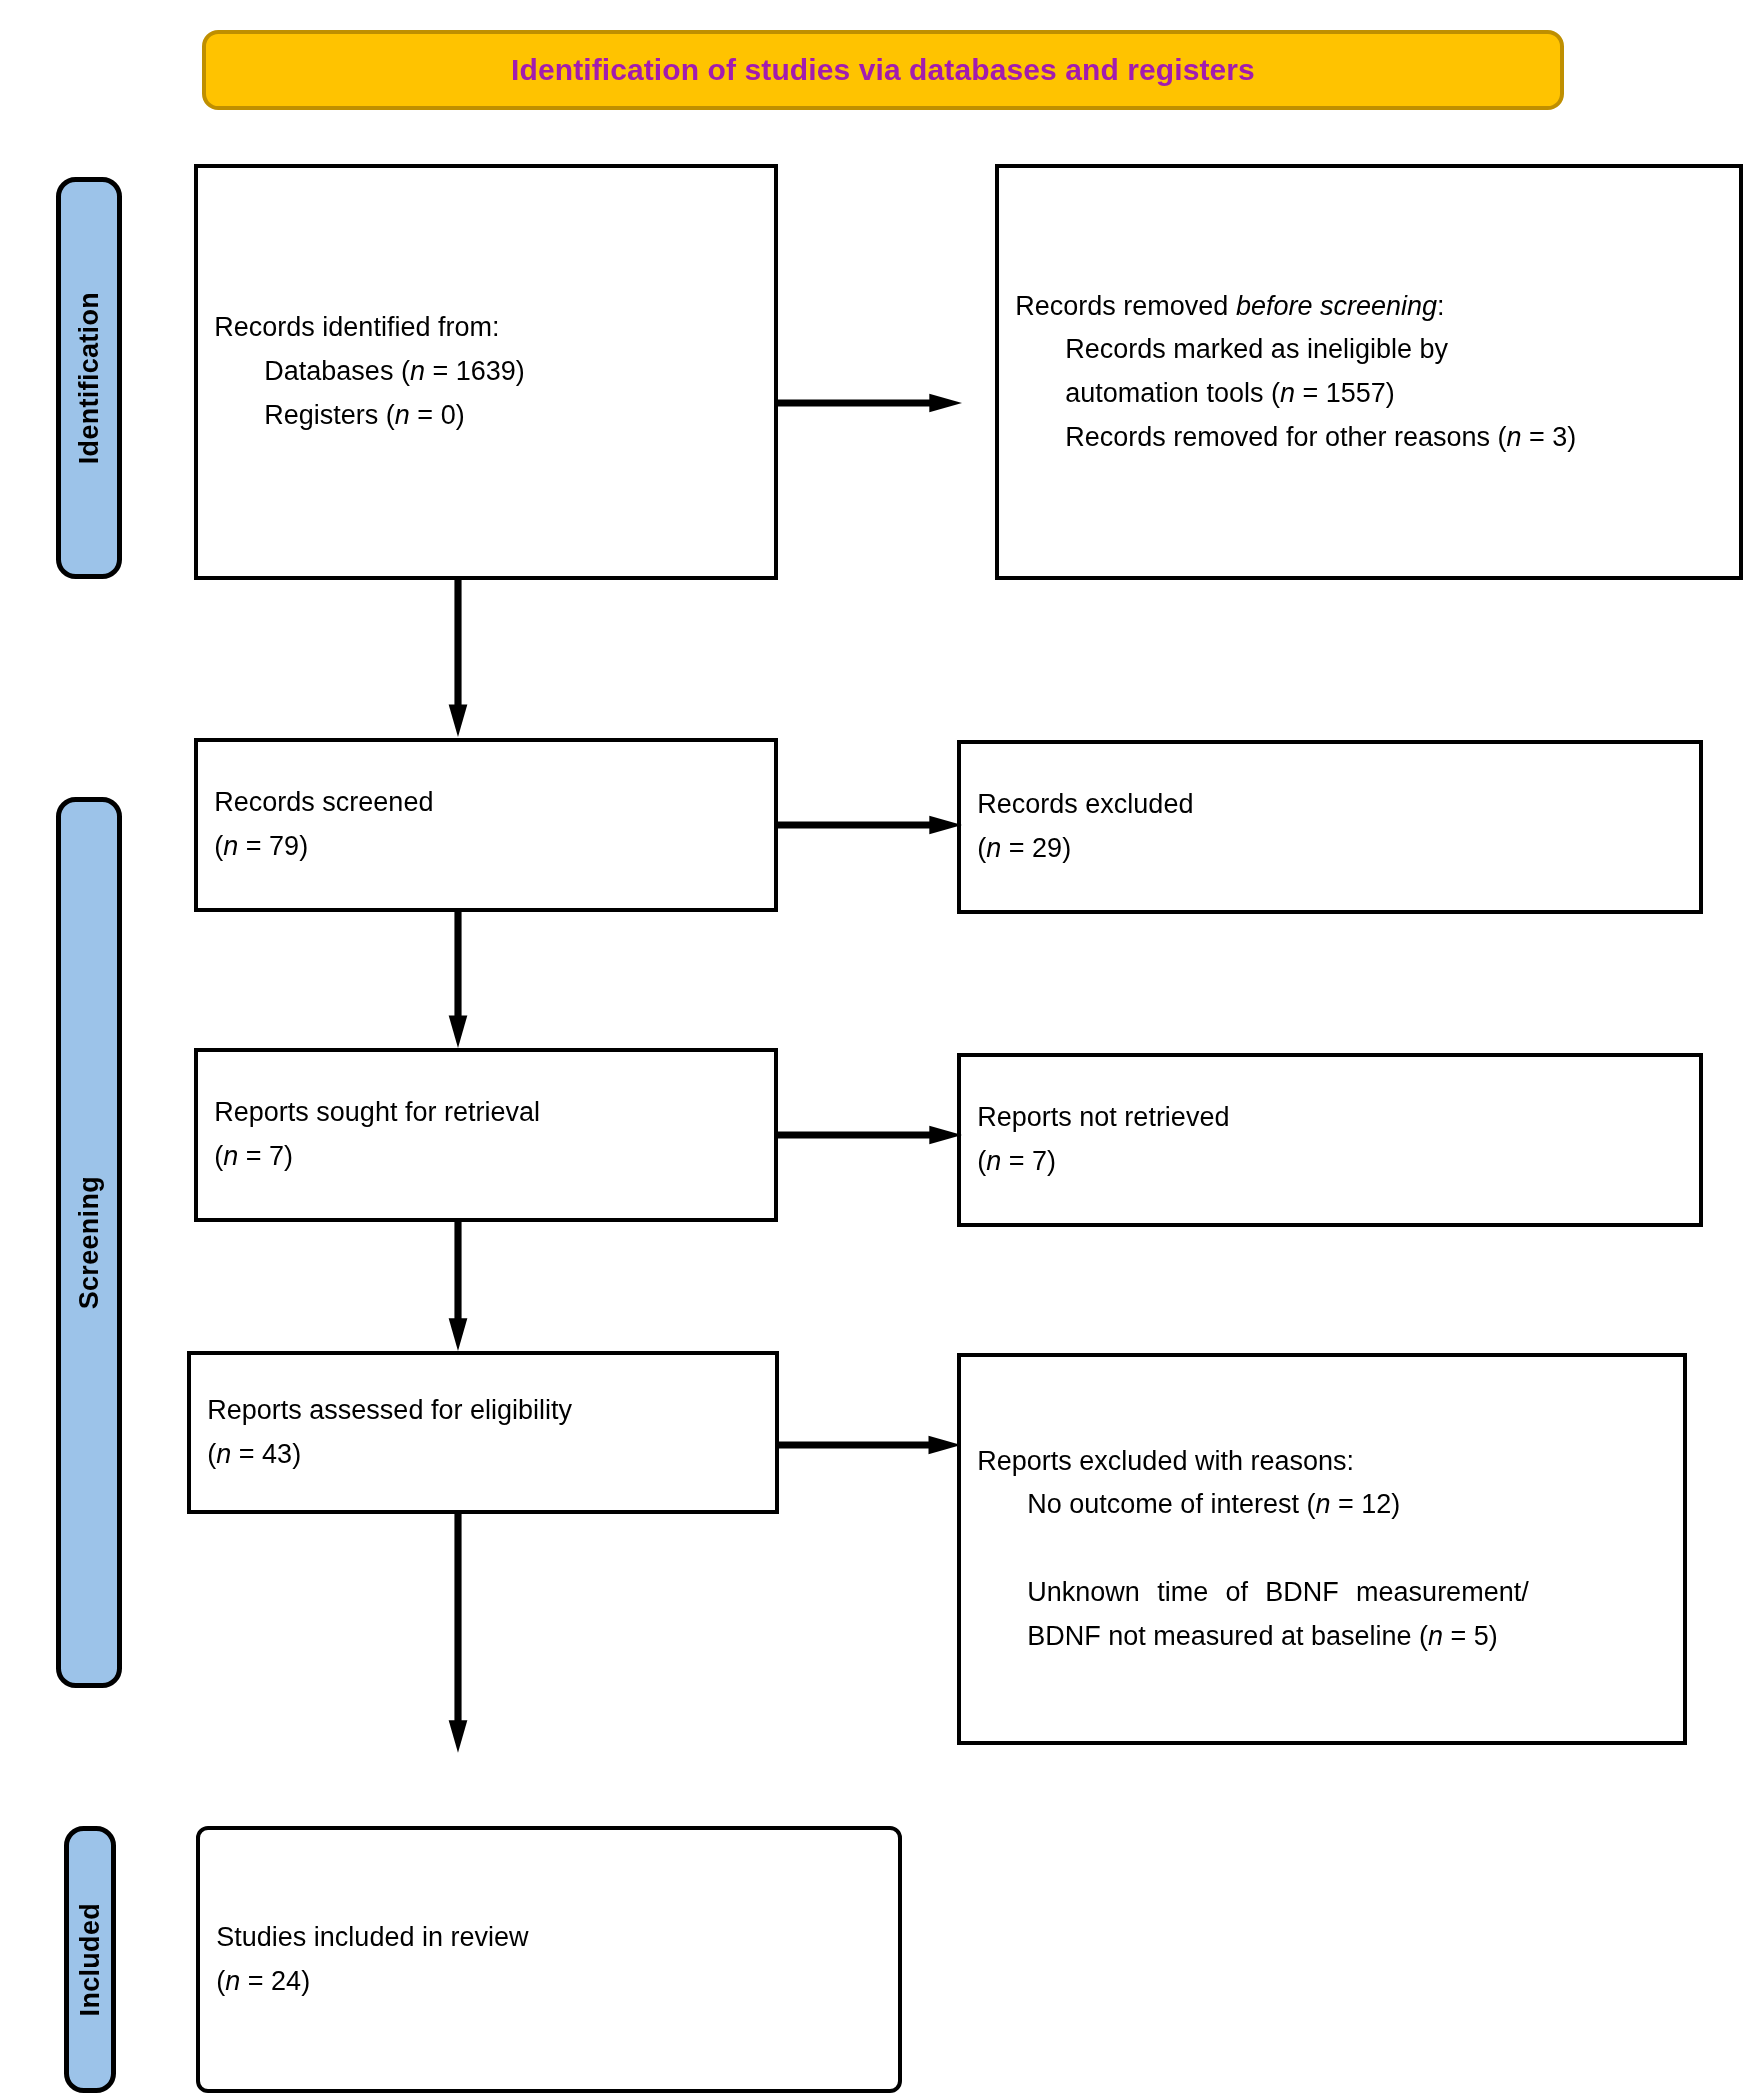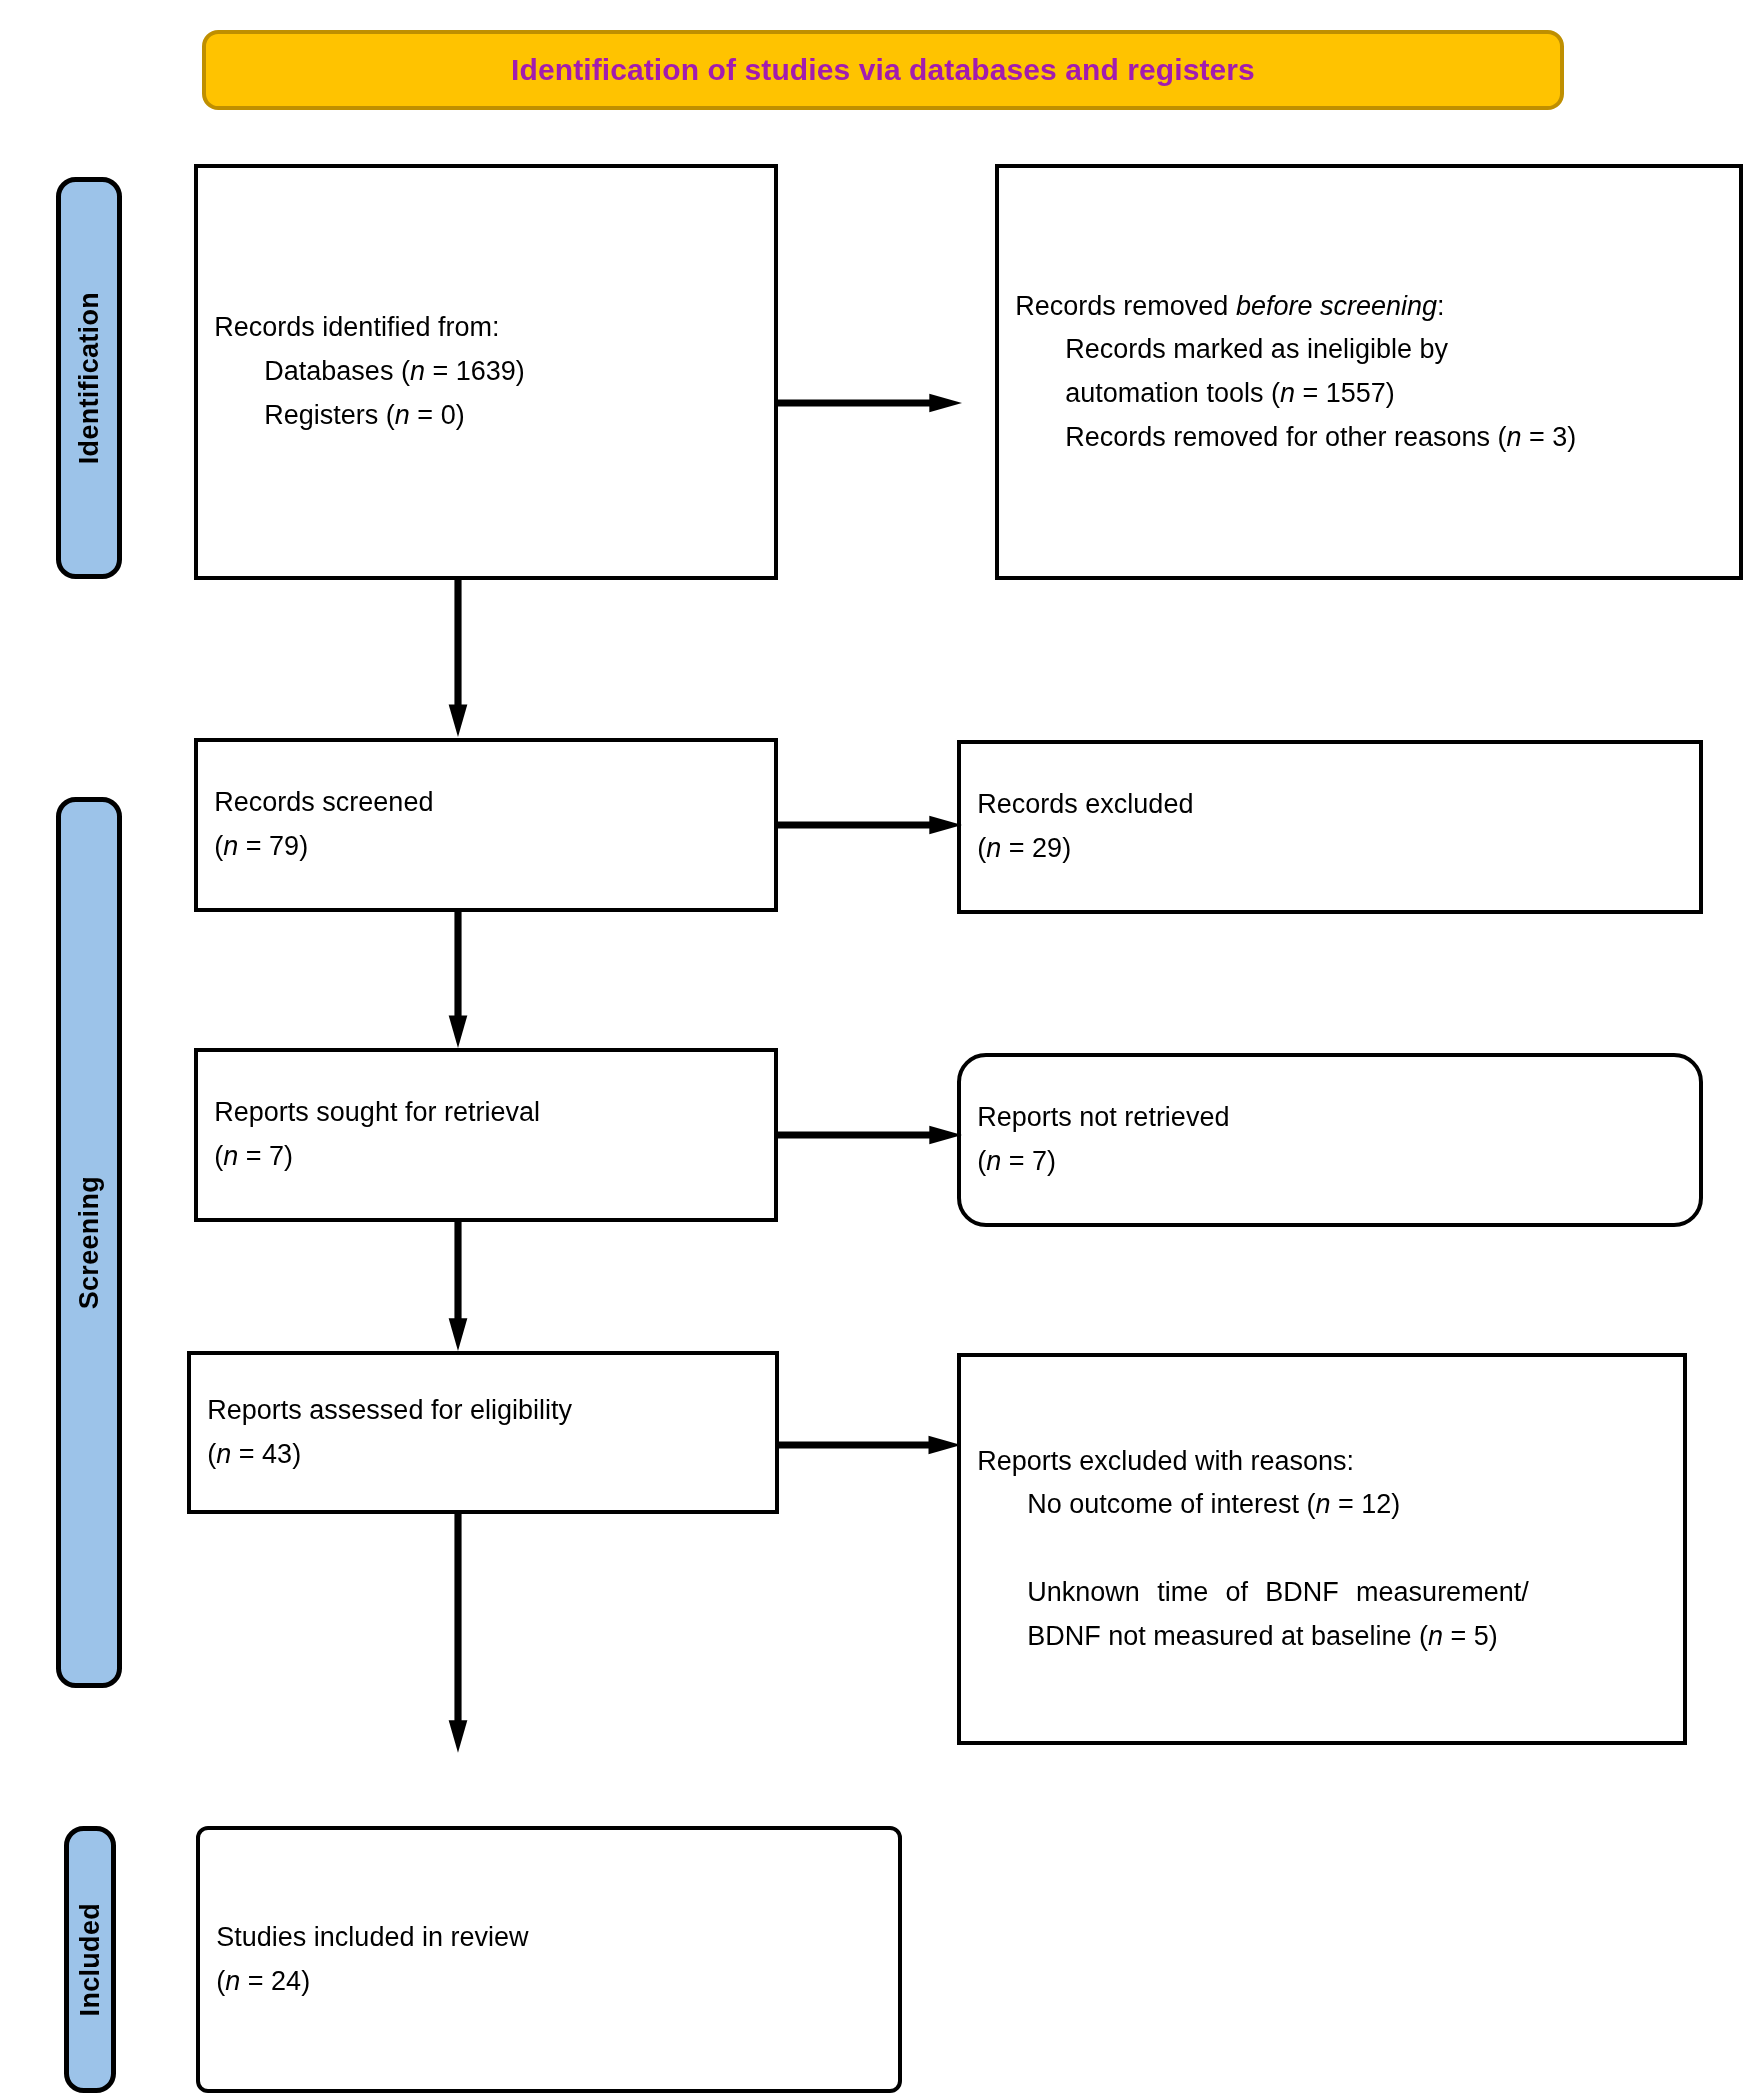--- a/index.html
+++ b/index.html
@@ -93,21 +93,21 @@
   }
   .line.hang { padding-left: 50px; }
   .it { font-style: italic; }
 
   
   #box-identified      { left: 194px;  top: 164px;  width: 584px; height: 416px; }
   #box-removed         { left: 957px; top: 164px;  width: 748px; height: 416px; margin-left: 38px; }
   #box-screened        { left: 194px;  top: 738px; width: 584px; height: 174px; }
   #box-excluded        { left: 957px; top: 740px; width: 746px; height: 174px; }
   #box-sought          { left: 194px;  top: 1048px; width: 584px; height: 174px; }
-  #box-notretrieved    { left: 957px; top: 1053px; width: 746px; height: 174px; border-radius: 29px; }
+  #box-notretrieved    { left: 957px; top: 1053px; width: 746px; height: 174px; }
   #box-assessed        { left: 187px;  top: 1351px; width: 592px; height: 163px; }
   #box-excludedreasons { left: 957px; top: 1353px; width: 730px; height: 392px; }
   #box-included        { left: 196px;  top: 1826px; width: 706px; height: 267px; border-radius: 12px; }
 
   
   .arrow-h {
     position: absolute;
     height: 22px;
     display: block;
   }

